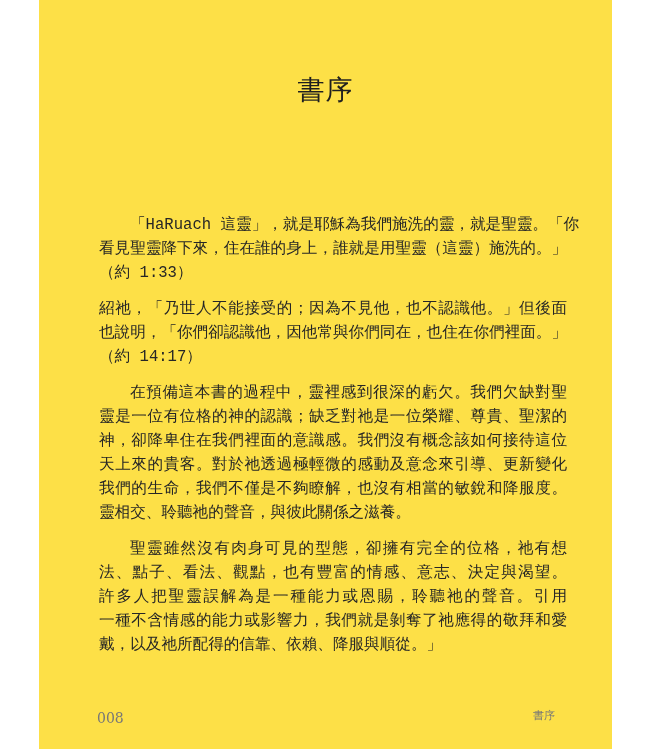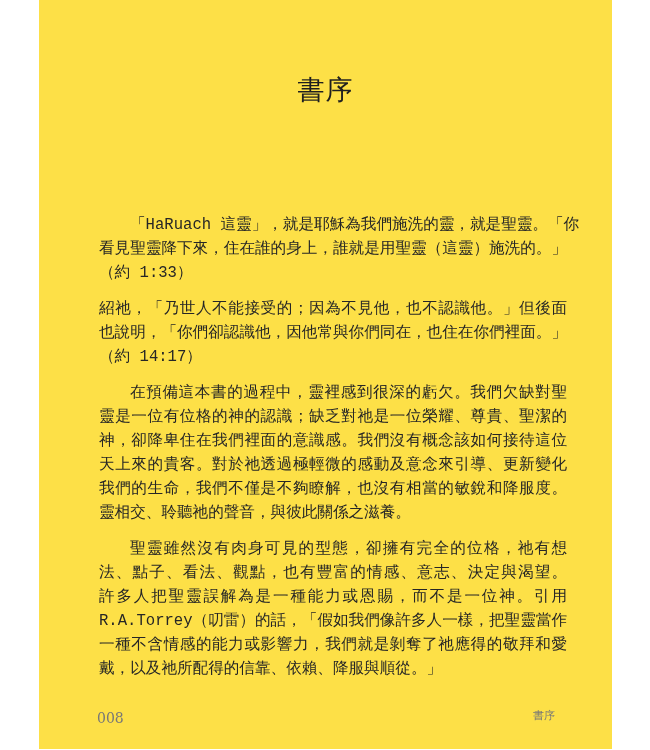--- a/index.html
+++ b/index.html
@@ -101,22 +101,21 @@
       <span class="line">靈是一位有位格的神的認識；缺乏對祂是一位榮耀、尊貴、聖潔的</span>
       <span class="line">神，卻降卑住在我們裡面的意識感。我們沒有概念該如何接待這位</span>
       <span class="line">天上來的貴客。對於祂透過極輕微的感動及意念來引導、更新變化</span>
       <span class="line">我們的生命，我們不僅是不夠瞭解，也沒有相當的敏銳和降服度。</span>
       <span class="line last">靈相交、聆聽祂的聲音，與彼此關係之滋養。</span>
     </div>
 
     <div class="para">
       <span class="line indent">聖靈雖然沒有肉身可見的型態，卻擁有完全的位格，祂有想</span>
       <span class="line">法、點子、看法、觀點，也有豐富的情感、意志、決定與渴望。</span>
-      <span class="line">許多人把聖靈誤解為是一種能力或恩賜，而不是一位神。引用</span>
-      <span class="line">R.A.Torrey（叨雷）的話，「假如我們像許多人一樣，把聖靈當作</span>
+      <span class="line">許多人把聖靈誤解為是一種能力或恩賜，聆聽祂的聲音。引用</span>
       <span class="line">一種不含情感的能力或影響力，我們就是剝奪了祂應得的敬拜和愛</span>
       <span class="line last">戴，以及祂所配得的信靠、依賴、降服與順從。」</span>
     </div>
   </div>
 
   <div class="footer-left">008</div>
   <div class="footer-right">書序</div>
 </div>
 
 </body></html>

